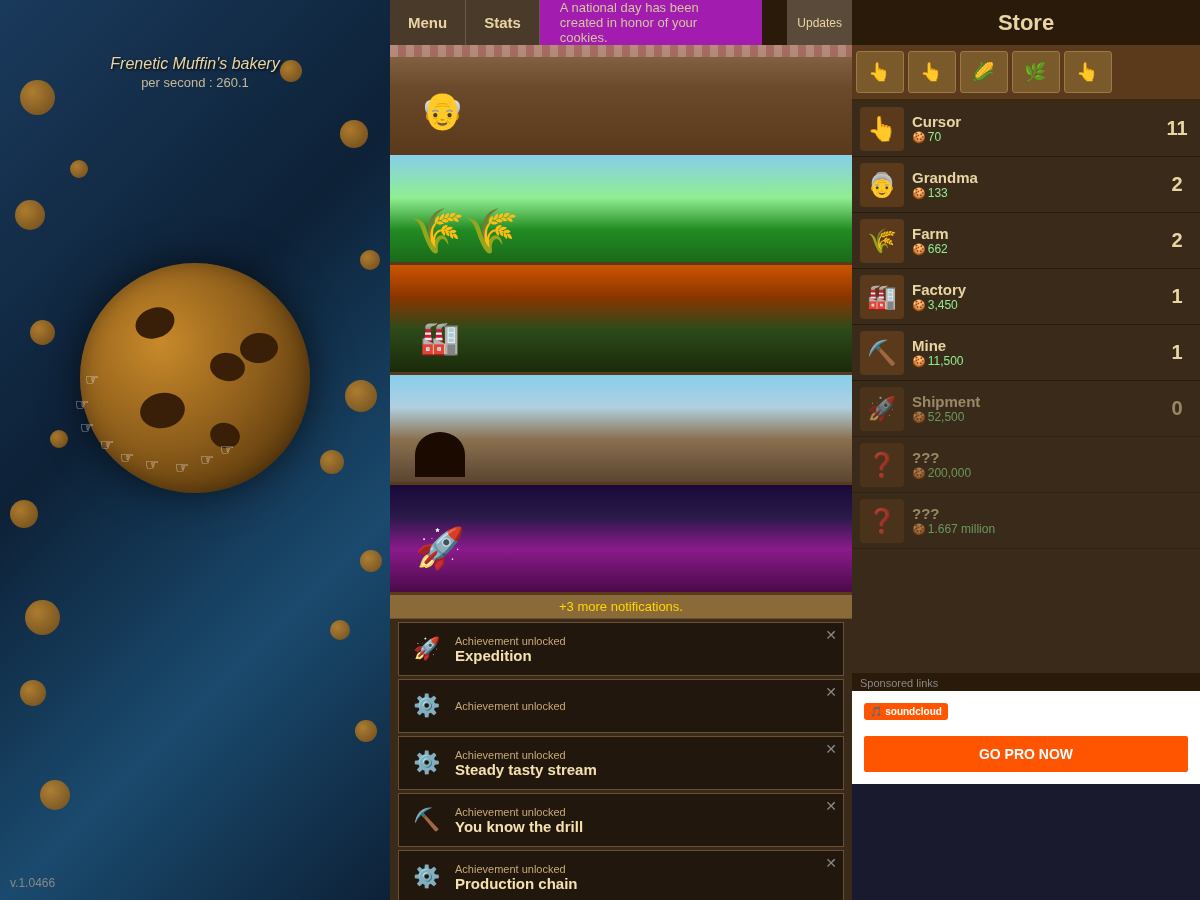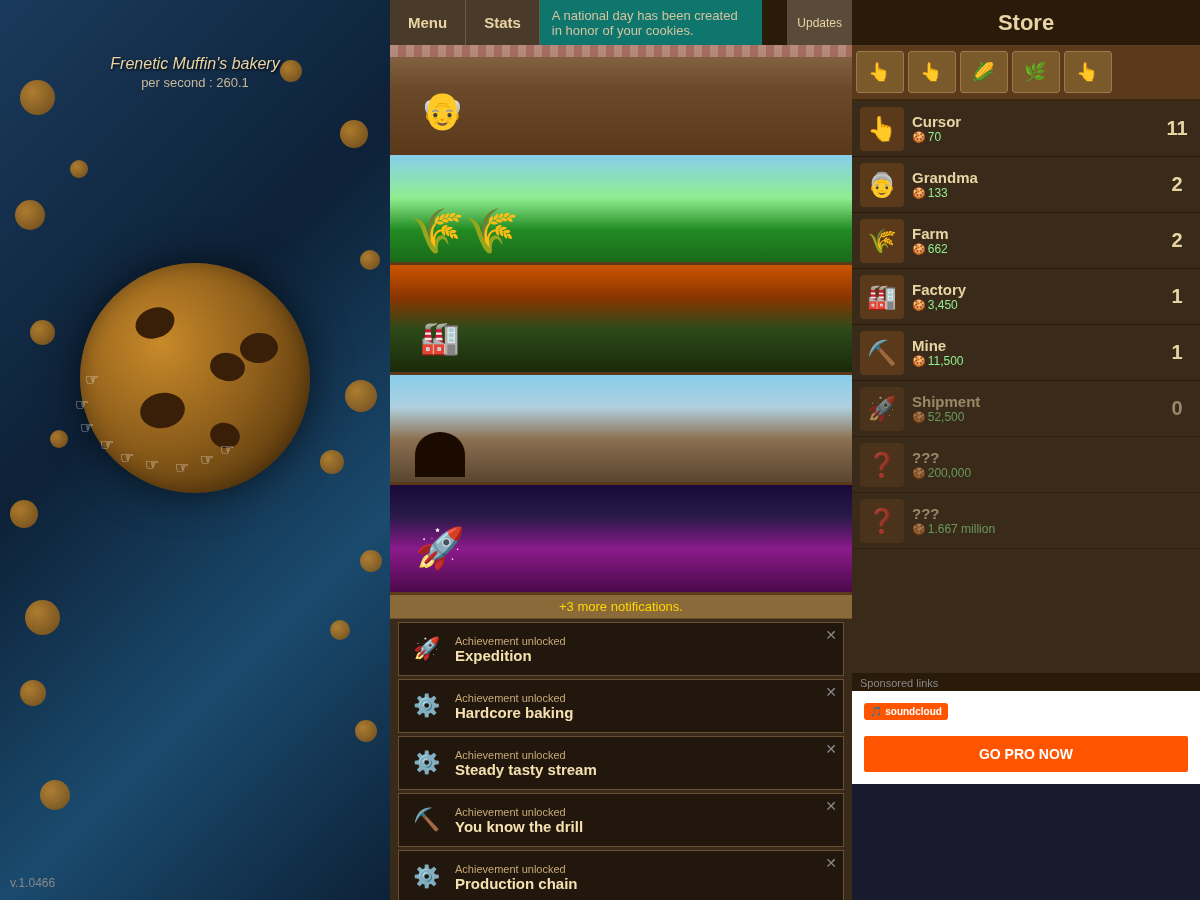--- a/index.html
+++ b/index.html
@@ -126,24 +126,24 @@
       align-items: center;
       cursor: pointer;
       background: #4a3a2a;
       border-right: 1px solid #6a5a4a;
     }
 
     .header-news {
       flex: 1;
       display: flex;
       align-items: center;
-      padding: 0 12px;
+      padding: 0 20px;
       color: #d4c4a0;
       font-size: 13px;
-      background: #0f766e;
+      background: #a21caf;
     }
 
     .updates-badge {
       background: #5a4a3a;
       color: #e8d5a3;
       padding: 0 10px;
       font-size: 12px;
       cursor: pointer;
       display: flex;
       align-items: center;
@@ -557,21 +557,20 @@
     <div class="achievement-text">
       <div class="achievement-label">Achievement unlocked</div>
       <div class="achievement-name">Expedition</div>
     </div>
     <div class="achievement-close">✕</div>
   </div>
         <div class="achievement-card">
     <div class="achievement-icon">⚙️</div>
     <div class="achievement-text">
       <div class="achievement-label">Achievement unlocked</div>
-      <div class="achievement-name">Hardcore baking</div>
     </div>
     <div class="achievement-close">✕</div>
   </div>
         <div class="achievement-card">
     <div class="achievement-icon">⚙️</div>
     <div class="achievement-text">
       <div class="achievement-label">Achievement unlocked</div>
       <div class="achievement-name">Steady tasty stream</div>
     </div>
     <div class="achievement-close">✕</div>

